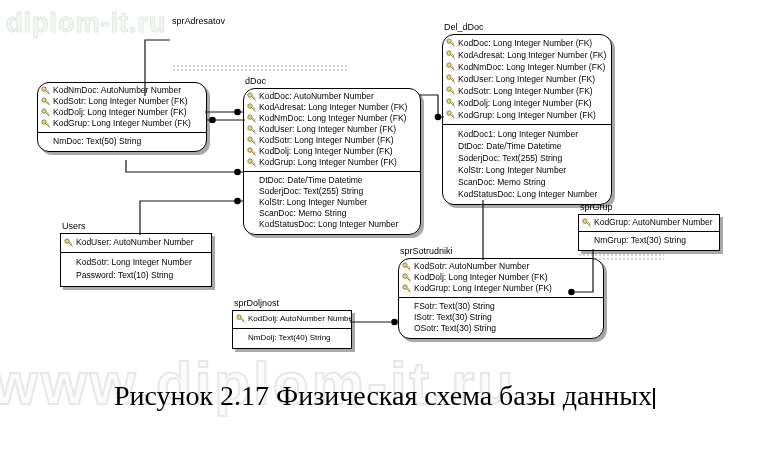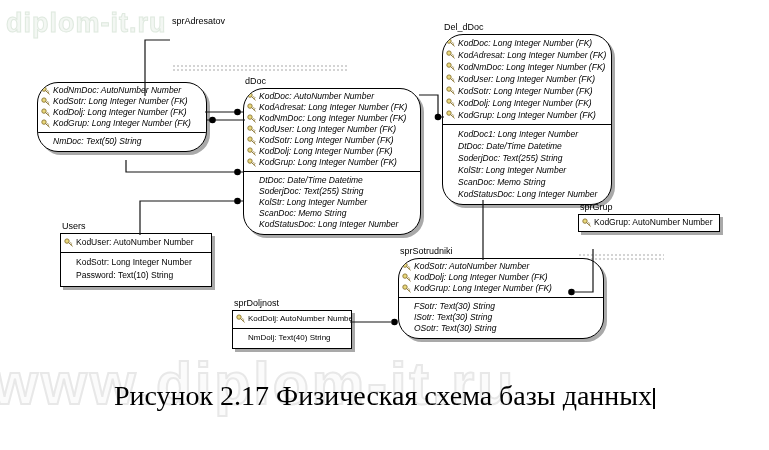--- a/index.html
+++ b/index.html
@@ -32,21 +32,21 @@
   .frag3 { left:578px; top:253px; width:86px;  height:7px; }
   .frag4 { left:303px; top:345px; width:46px;  height:8px; }
 
   
   .entity { position:absolute; z-index:2; }
   .entity .title { font-size:9px; line-height:11px; height:12px; padding-left:2px; white-space:nowrap; }
   .entity .box {
     background:#fff; border:1px solid #000;
     box-shadow:3px 3px 0 #a9a9a9; overflow:hidden;
   }
-  .entity.rounded .box { border-radius:21px;font-style:italic; }
+  .entity.rounded .box { border-radius:12px; }
   .sec { padding:2px 2px 3px 3px; }
   .sec.attrs { border-top:1px solid #000; padding-left:15px; padding-top:3px; padding-bottom:4px; }
   .row {
     font-size:8.5px; line-height:11px; white-space:nowrap;
     display:flex; align-items:center; gap:2px;
   }
   .row svg { flex:0 0 auto; }
 
   .ent-sprAdresatov  { left:170px; top:16px;  width:162px; }
   .ent-sprNmDoc      { left:37px;  top:82px;  width:170px; }
@@ -304,20 +304,25 @@
     <div class="entity ent-sprGrup">
       <div class="title">sprGrup</div>
       <div class="box">
         <div class="sec pk">
           <div class="row">
             <svg width="10" height="10" viewBox="0 0 10 10">
               <circle cx="3" cy="3.1" r="2.2" fill="#e9d87b" stroke="#8a7430" stroke-width="0.9"></circle>
               <path d="M4.5 4.5 L8.6 8.3 M6.9 6.7 L8.1 5.5 M5.6 5.6 L6.8 4.4" stroke="#8a7430" stroke-width="1" fill="none"></path>
             </svg>
             <span>KodGrup: AutoNumber Number</span>
+          </div>
+        </div>
+        <div class="sec attrs">
+          <div class="row">
+            <span>NmGrup: Text(30) String</span>
           </div>
         </div>
       </div>
     </div>
     <div class="entity rounded ent-sprSotrudniki">
       <div class="title">sprSotrudniki</div>
       <div class="box">
         <div class="sec pk">
           <div class="row">
             <svg width="10" height="10" viewBox="0 0 10 10">

